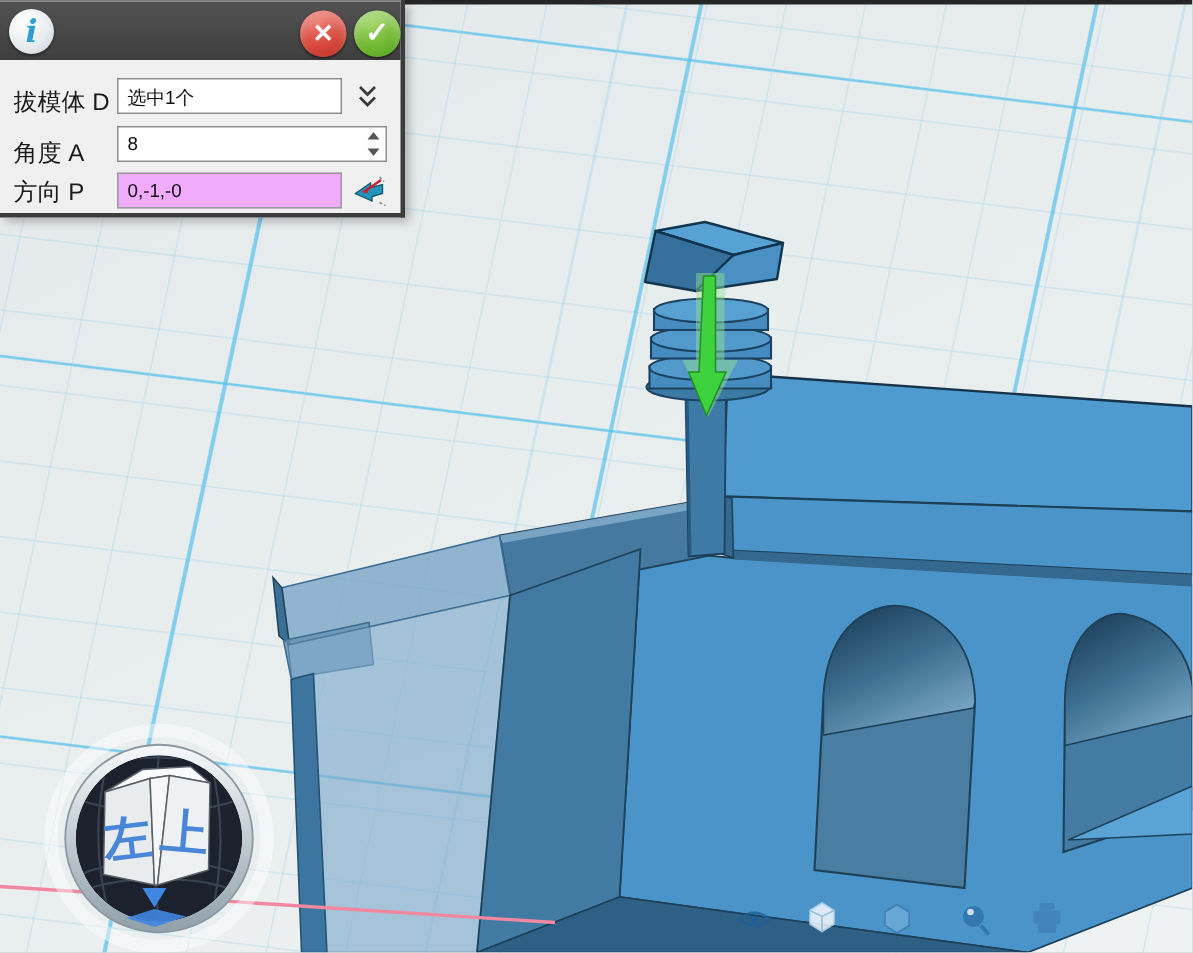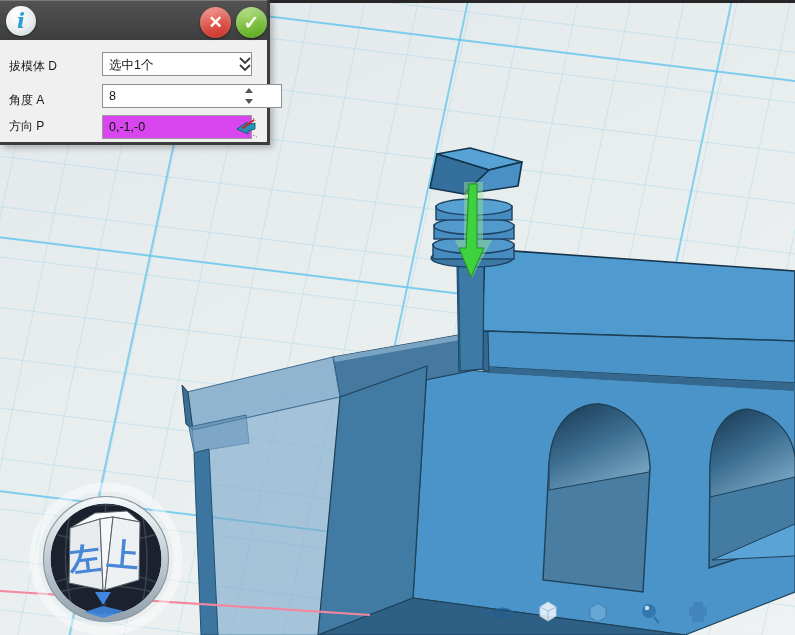--- a/index.html
+++ b/index.html
@@ -38,24 +38,24 @@
   .info-circle{position:absolute;left:6px;top:5px;width:30px;height:30px;border-radius:50%;
     background:radial-gradient(circle at 35% 30%,#ffffff 0%,#e9edef 55%,#c4cdd2 100%);
     box-shadow:0 1px 2px rgba(0,0,0,.5);color:#2b9fd2;
     font-family:"DejaVu Serif",serif;font-style:italic;font-weight:bold;font-size:21px;
     text-align:center;line-height:29px;}
   .round-btn{position:absolute;top:6px;width:31px;height:31px;border-radius:50%;
     color:#fff;text-align:center;line-height:31px;font-weight:bold;cursor:pointer;
     box-shadow:inset 0 6px 8px rgba(255,255,255,.35), 0 1px 2px rgba(0,0,0,.55);}
   .btn-cancel{left:200px;background:radial-gradient(circle at 40% 30%,#ef7066,#d24237 60%,#b52f24);font-size:17px;}
   .btn-ok{left:236px;background:radial-gradient(circle at 40% 30%,#9ed45e,#6bb52e 60%,#4e9a1d);font-size:19px;}
-  .f-label{position:absolute;font-size:12px;color:#1a1a1a;white-space:nowrap;}
+  .f-label{position:absolute;font-size:16px;color:#1a1a1a;white-space:nowrap;}
   .f-input{position:absolute;height:24px;background:#ffffff;border:1px solid #8f8f8f;
-    font-size:12.5px;color:#111;padding:4px 0 0 6px;margin-left:24px;}
-  .f-input.dim{background:#d946ef;border-color:#9a9a9a;}
+    font-size:12.5px;color:#111;padding:4px 0 0 6px;}
+  .f-input.dim{background:#f0abfc;border-color:#9a9a9a;}
   .icon-btn{position:absolute;cursor:pointer;}
 </style>
 </head>
 <body>
 
 <div class="screen">
   <div class="grid grid-h"></div>
   <div class="grid grid-v"></div>
   <div class="top-edge"></div>
 

